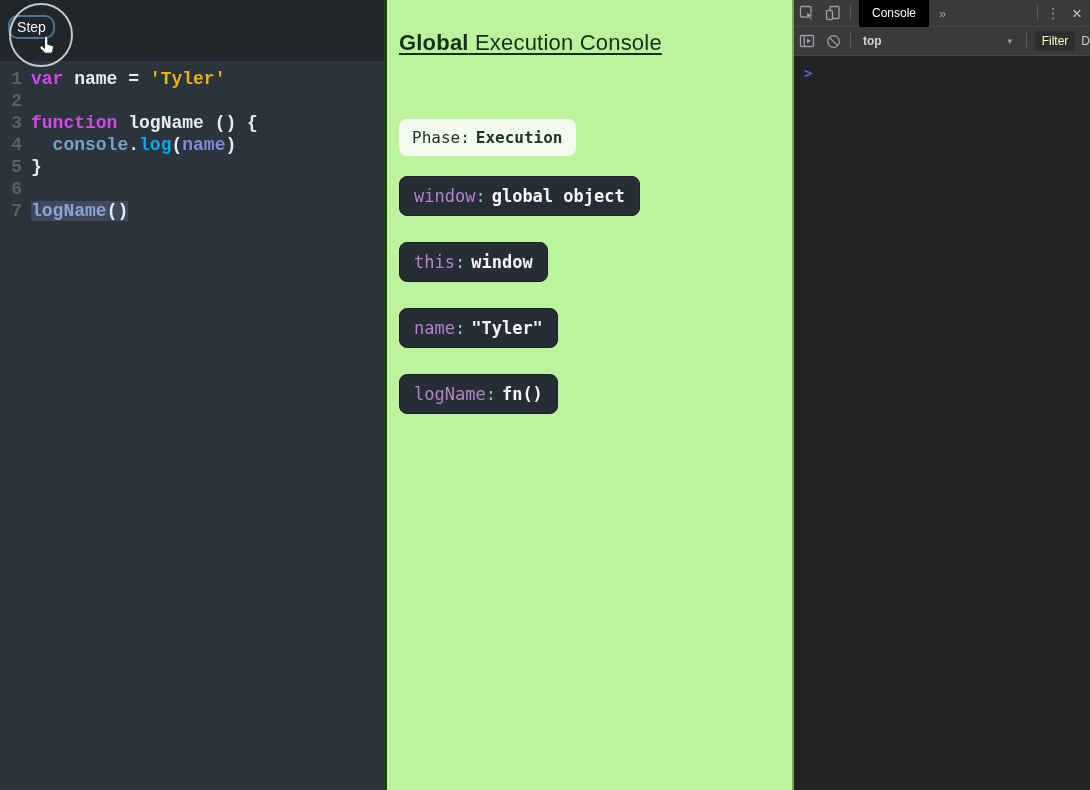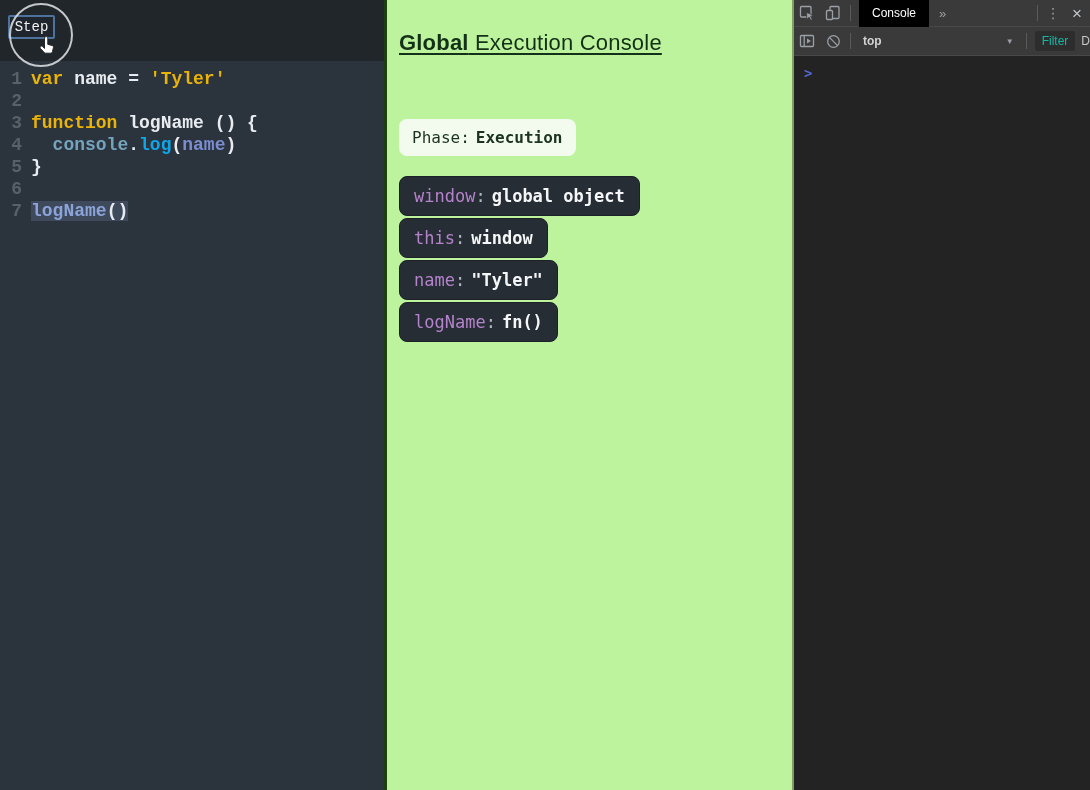--- a/index.html
+++ b/index.html
@@ -5,57 +5,57 @@
   * { margin:0; padding:0; box-sizing:border-box; }
   html,body { width:1090px; height:790px; overflow:hidden; background:#fff;
               font-family:"Liberation Sans", sans-serif; }
   .app { display:flex; width:1090px; height:790px; }
 
   
   .editor-pane { width:384px; height:790px; background:#2b333c; display:flex; flex-direction:column; }
   .editor-header { position:relative; height:61px; background:#21262b; flex:none; }
   .step-btn { position:absolute; left:8px; top:15px; width:47px; height:24px;
               background:#1f252c; border:2px solid #4d739c; color:#f2f2f2;
-              font-family:Liberation Mono, monospace; font-size:14px; line-height:1;
-              border-radius:2px; cursor:pointer; }
+              font-family:Liberation Sans, sans-serif; font-size:14px; line-height:1;
+              border-radius:10px; cursor:pointer; }
   .click-halo { position:absolute; left:9px; top:3px; width:64px; height:64px;
                 border:2px solid rgba(225,228,232,.85); border-radius:50%; pointer-events:none; }
   .hand-cursor { position:absolute; left:36px; top:36px; width:20px; height:20px; pointer-events:none; }
 
   .op-bar { height:18px; background:#e4e4e8; color:#2a2c30; font-size:12px;
             display:flex; align-items:center; padding:0 6px; flex:none; }
   .op-bar .op-label { margin-right:10px; }
   .op-bar .op-value { font-weight:bold; color:#1e2023; }
 
   .code { flex:1; padding:7px 0 0 8px; font-family:"Liberation Mono", monospace;
           font-size:18px; font-weight:bold; line-height:22px; }
   .code-line { white-space:pre; height:22px; }
   .ln { display:inline-block; width:14px; color:#57616b; margin-right:9px; text-align:right; }
   .tok-plain { color:#e8ecf1; }
-  .tok-kw    { color:#eab308; }
+  .tok-kw    { color:#d946ef; }
   .tok-str   { color:#eab308; }
   .tok-obj   { color:#74a3bd; }
   .tok-fn    { color:#0ea5e9; }
   .tok-arg   { color:#7b8dd0; }
   .tok-call  { color:#8ba3d8; }
   .hl { background:#3e4a5c; }
 
   
   .context-pane { width:410px; height:790px; background:#bdf39c;
                   border-left:3px solid #1c400e; border-right:2px solid #7da05f;
                   padding:30px 12px 0 12px; }
   .ctx-title { font-size:22px; color:#133018; font-weight:normal;
                text-decoration:underline; text-decoration-thickness:2px; text-underline-offset:3px;
                margin-bottom:20px; letter-spacing:.2px; }
   .ctx-title .ctx-bold { font-weight:bold; }
   .phase-badge { display:inline-block; background:#f3fbef; color:#1c3322;
                  font-family:"DejaVu Sans Mono", monospace; font-size:16px;
                  padding:9px 13px; border-radius:8px; margin-bottom:20px;margin-top:43px; }
   .phase-badge .phase-value { font-weight:bold; margin-left:6px; }
-  .variables { display:flex; flex-direction:column; align-items:flex-start; gap:2px; }
+  .variables { display:flex; flex-direction:column; align-items:flex-start; gap:26px; }
   .var-badge { background:#262d35; border:1px solid #1b2127; border-radius:8px;
                padding:8px 14px; font-family:"DejaVu Sans Mono", monospace; font-size:17px;
                line-height:22px; }
   .var-key   { color:#b583cb; }
   .var-colon { color:#aeb6c2; }
   .var-value { color:#f4f6f8; font-weight:bold; margin-left:6px; }
 
   
   .devtools { flex:1; height:790px; background:#232323; display:flex; flex-direction:column; overflow:hidden; }
   .dt-row { display:flex; align-items:center; background:#3a3a3a; flex:none; }
@@ -65,21 +65,21 @@
                 cursor:pointer; flex:none; }
   .dt-divider { width:1px; height:16px; background:#5a5a5a; margin:0 4px; flex:none; }
   .dt-tab-active { height:27px; display:flex; align-items:center; background:#000;
                    color:#fff; font-size:12px; padding:0 13px; margin-left:4px; cursor:pointer; }
   .dt-more { color:#9aa0a6; font-size:13px; padding:0 10px; cursor:pointer; }
   .dt-spacer { flex:1; }
   .dt-kebab { color:#9aa0a6; font-size:14px; letter-spacing:0; cursor:pointer; width:22px; text-align:center; }
   .dt-close { color:#c3c7cb; font-size:17px; cursor:pointer; width:26px; text-align:center; line-height:1; }
   .dt-context { color:#d2d2d2; font-size:12px; margin-left:8px; cursor:pointer;font-weight:bold; }
   .dt-caret { color:#9aa0a6; font-size:8px; margin-left:auto; margin-right:8px; cursor:pointer; }
-  .dt-filter { background:#2d2d2d; color:#14b8a6; font-size:12px; padding:3px 7px;
+  .dt-filter { background:#2d2d2d; color:#fef9c3; font-size:12px; padding:3px 7px;
                border-radius:2px; margin:0 6px 0 4px; cursor:text; flex:none; }
   .dt-levels { color:#c8c8c8; font-size:12px; white-space:nowrap; cursor:pointer; }
   .dt-console { flex:1; padding:8px 0 0 10px; }
   .dt-prompt { color:#5468d9; font-family:"DejaVu Sans Mono", monospace;
                font-size:14px; font-weight:bold; line-height:14px; }
   svg .st { stroke:#9aa0a6; fill:none; stroke-width:1.3; }
   svg .fl { fill:#9aa0a6; }
 </style>
 </head>
 <body>

